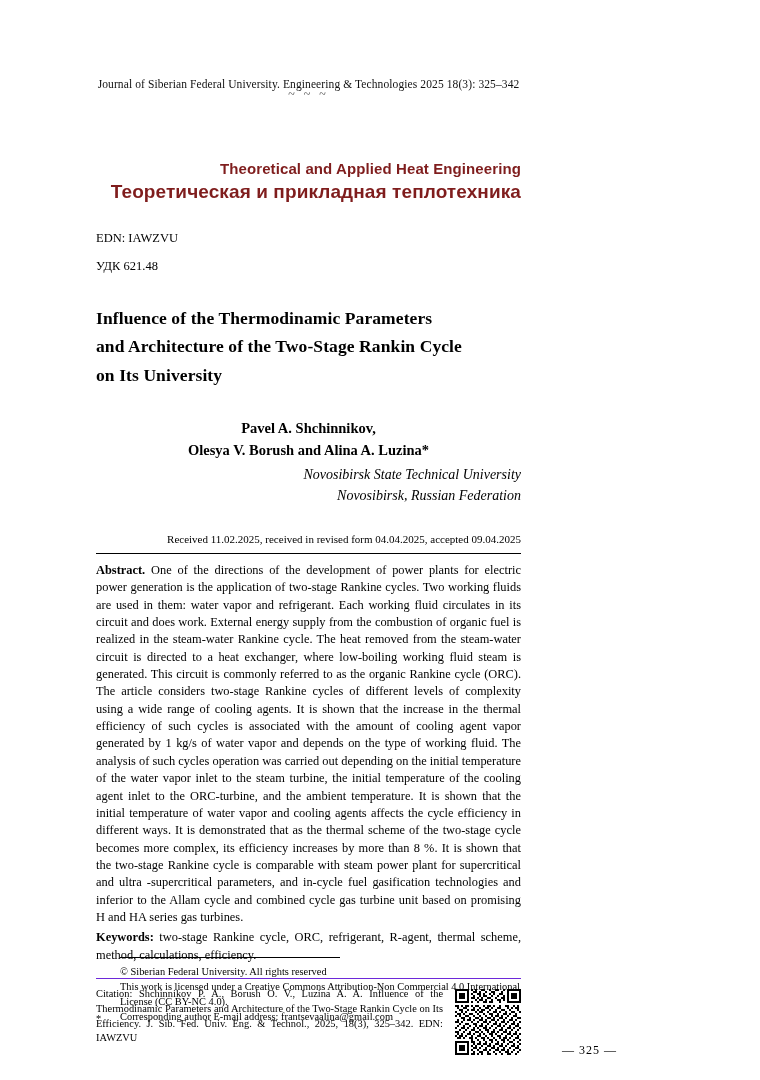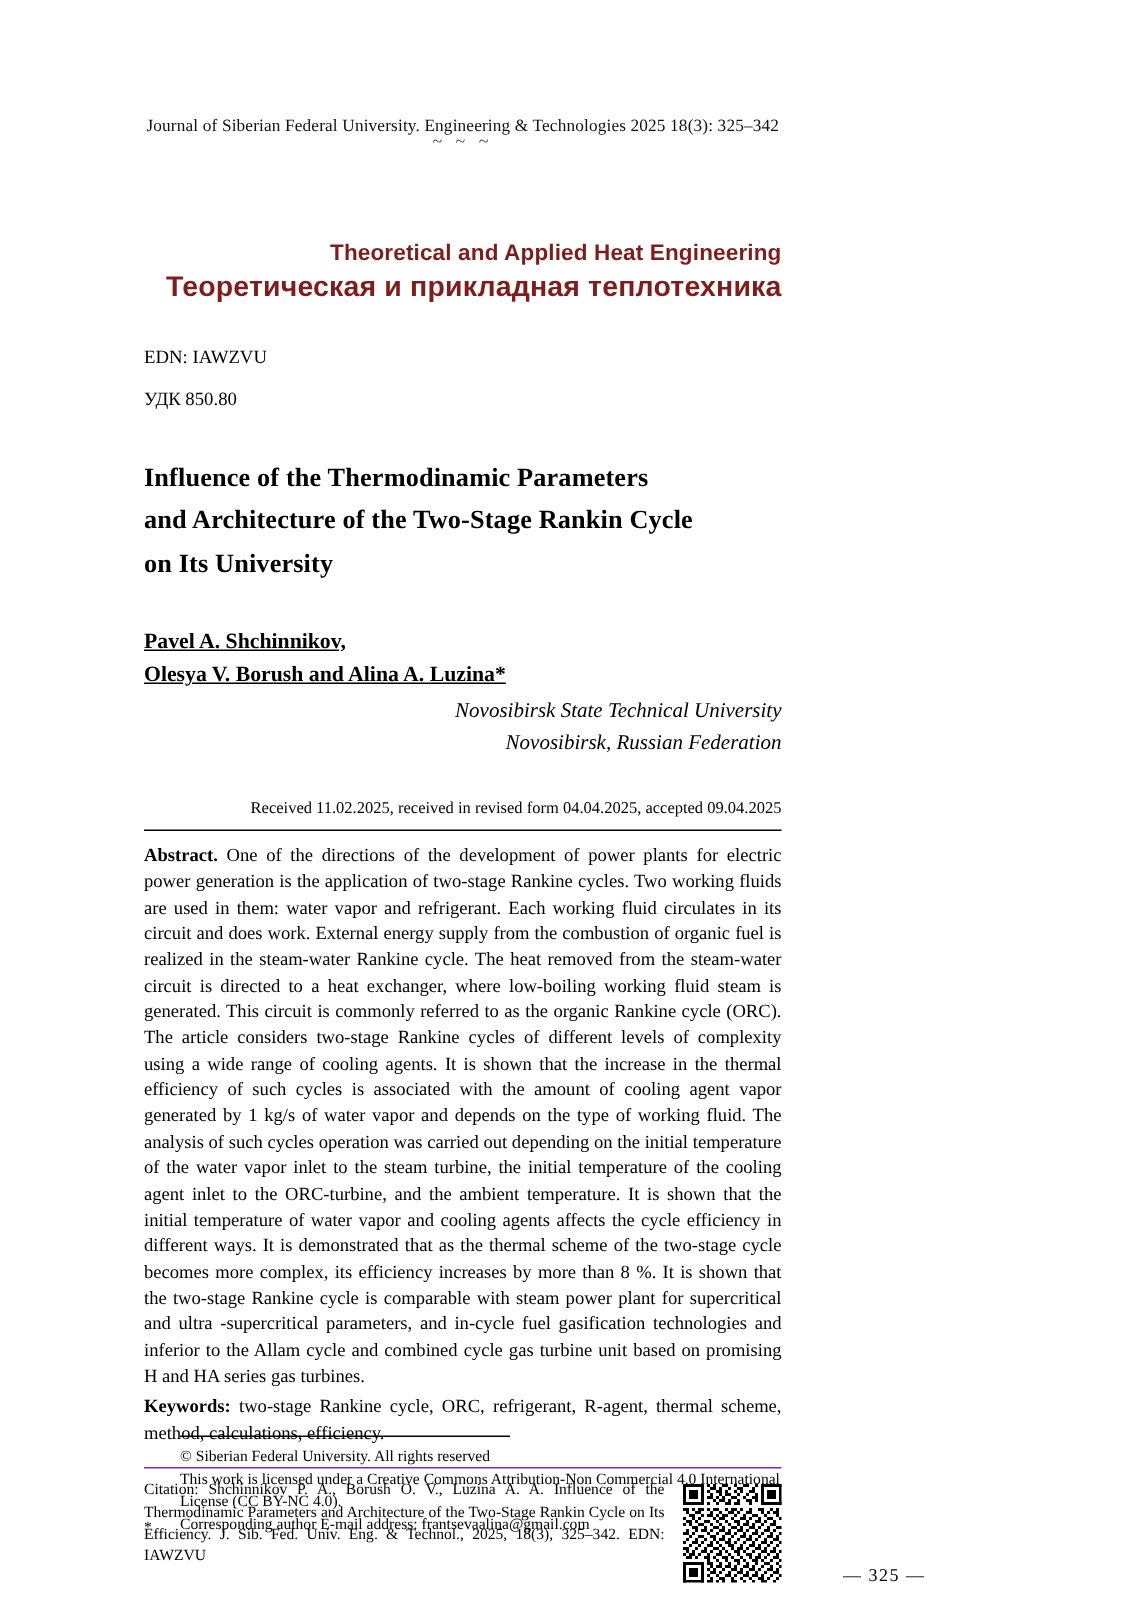--- a/index.html
+++ b/index.html
@@ -73,25 +73,24 @@
     margin-top: 30px;
     font-size: 17.5px;
     font-weight: 700;
     line-height: 1.62;
     letter-spacing: 0.1px;
   }
   .title span { display: block; }
 
   .authors {
     margin-top: 28px;
-    text-align: left;
+    text-align: center;
     font-size: 14.5px;
     font-weight: 700;
     line-height: 1.55;
-    text-decoration: underline;
   }
   .authors span { display: block; }
 
   .affil {
     text-align: right;
     font-size: 14px;
     font-style: italic;
     line-height: 1.5;
     margin-top: 2px;
   }
@@ -193,21 +192,21 @@
 
   <div class="running-head">Journal of Siberian Federal University. Engineering &amp; Technologies 2025 18(3): 325–342</div>
   <div class="tilde-row">~ ~ ~</div>
 
   <div class="section-head">
     <span class="en">Theoretical and Applied Heat Engineering</span>
     <span class="ru">Теоретическая и прикладная теплотехника</span>
   </div>
 
   <div class="edn">EDN: IAWZVU</div>
-  <div class="udc">УДК 850.80</div>
+  <div class="udc">УДК 621.48</div>
 
   <div class="title">
     <span>Influence of the Thermodinamic Parameters</span>
     <span>and Architecture of the Two‑Stage Rankin Cycle</span>
     <span>on Its University</span>
   </div>
 
   <div class="authors">
     <span>Pavel A. Shchinnikov,</span>
     <span>Olesya V. Borush and Alina A. Luzina*</span>

